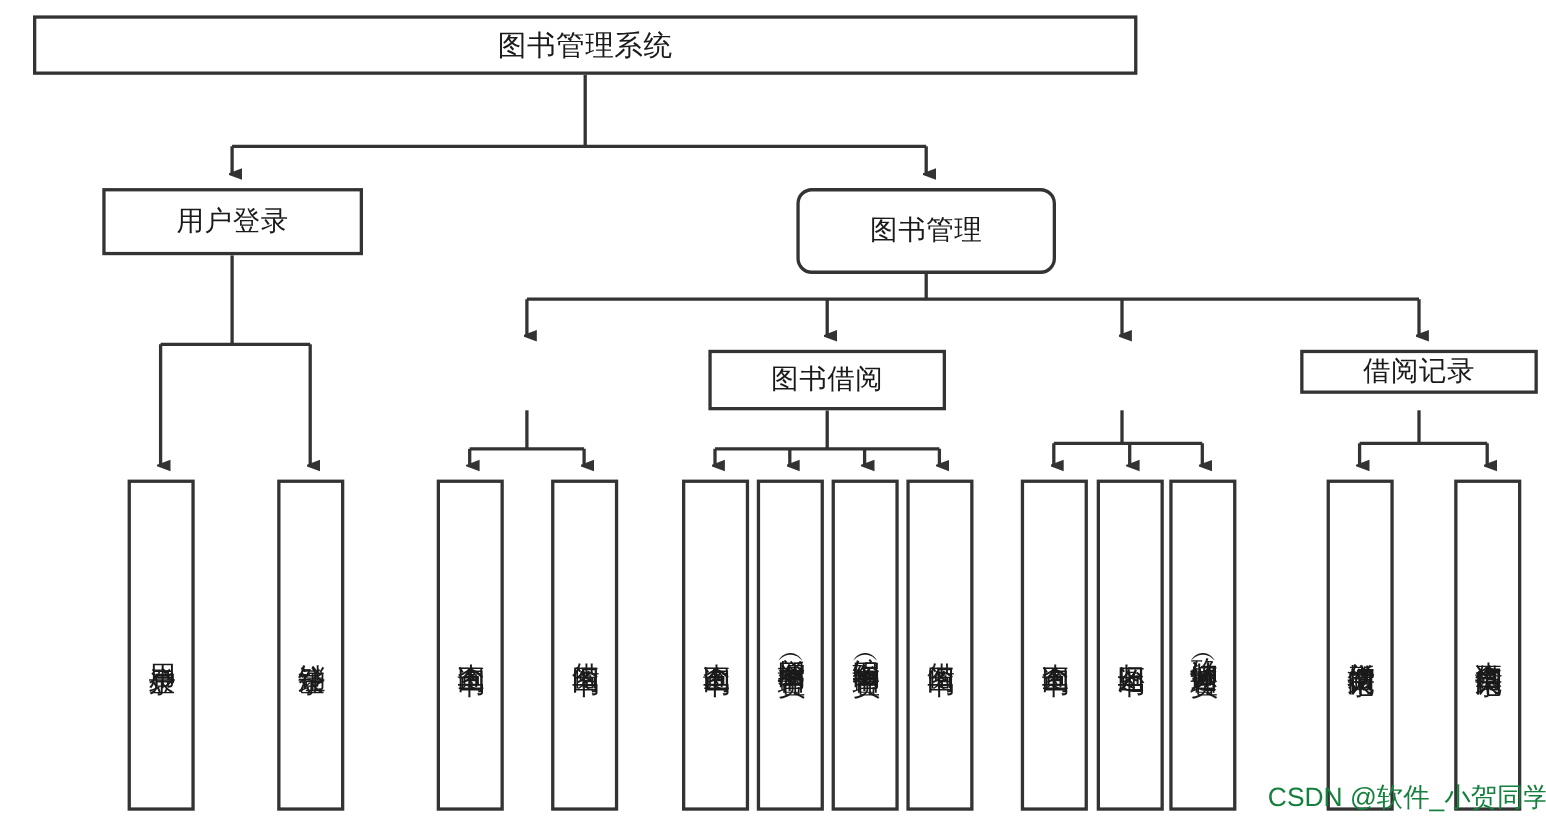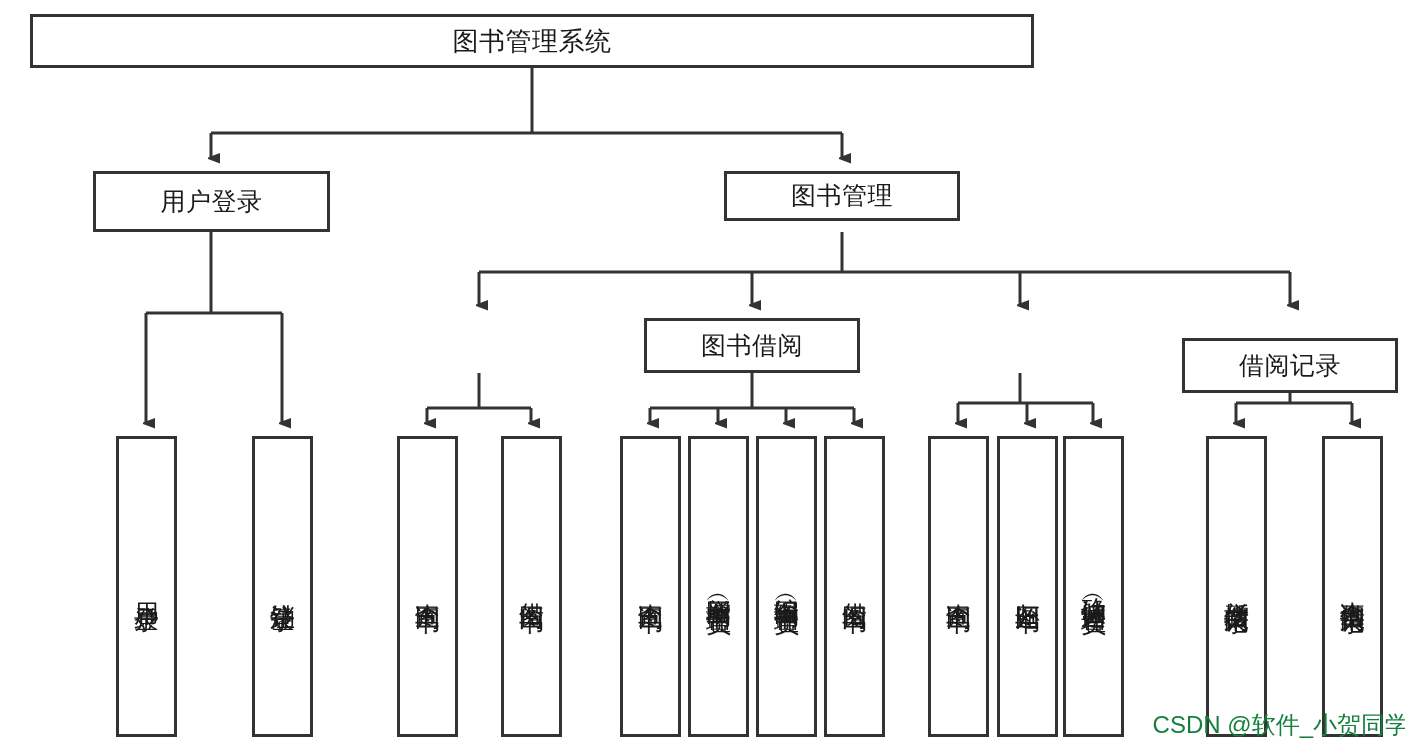--- a/index.html
+++ b/index.html
@@ -138,31 +138,31 @@
   </svg>
 
   <div class="node horiz root" style="left:18px; top:14px; width:1004px; height:54px;">
     <span class="node-label">图书管理系统</span>
   </div>
 
   <div class="node horiz" style="left:81px; top:171px; width:237px; height:61px;">
     <span class="node-label">用户登录</span>
   </div>
 
-  <div class="node horiz" style="left:712px; top:171px; width:236px; height:50px;">
+  <div class="node horiz" style="left:712px; top:171px; width:236px; height:78px;border-radius:14px;">
     <span class="node-label">图书管理</span>
   </div>
 
 
   <div class="node horiz" style="left:632px; top:318px; width:216px; height:55px;">
     <span class="node-label">图书借阅</span>
   </div>
 
 
-  <div class="node horiz" style="left:1170px; top:318px; width:216px; height:55px;margin-top:20px;">
+  <div class="node horiz" style="left:1170px; top:318px; width:216px; height:40px;">
     <span class="node-label">借阅记录</span>
   </div>
 
   <div class="node vert" style="left:104px; top:436px; width:61px; height:301px;">
     <span class="node-label">用户登录</span>
   </div>
 
   <div class="node vert" style="left:240px; top:436px; width:61px; height:301px;">
     <span class="node-label">注销登录</span>
   </div>

